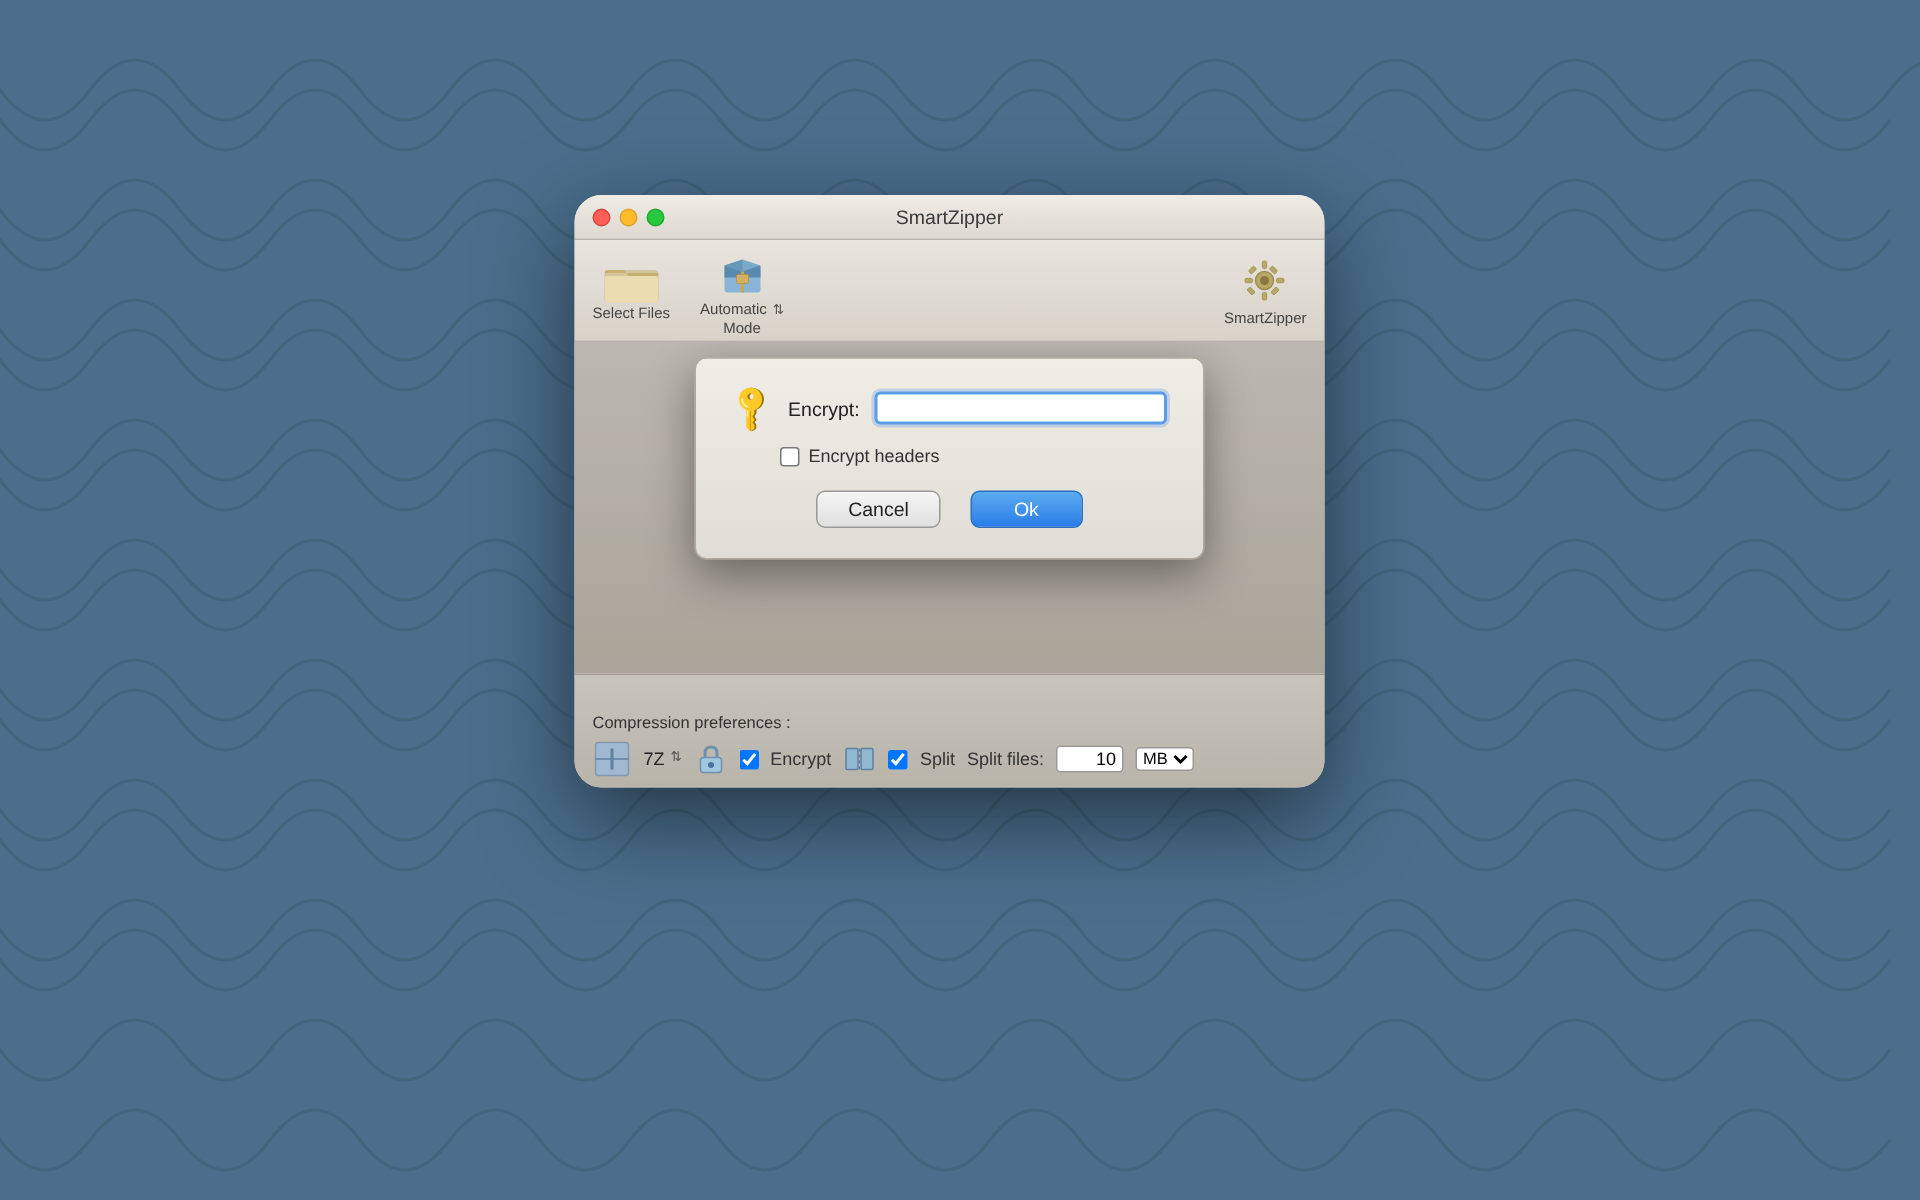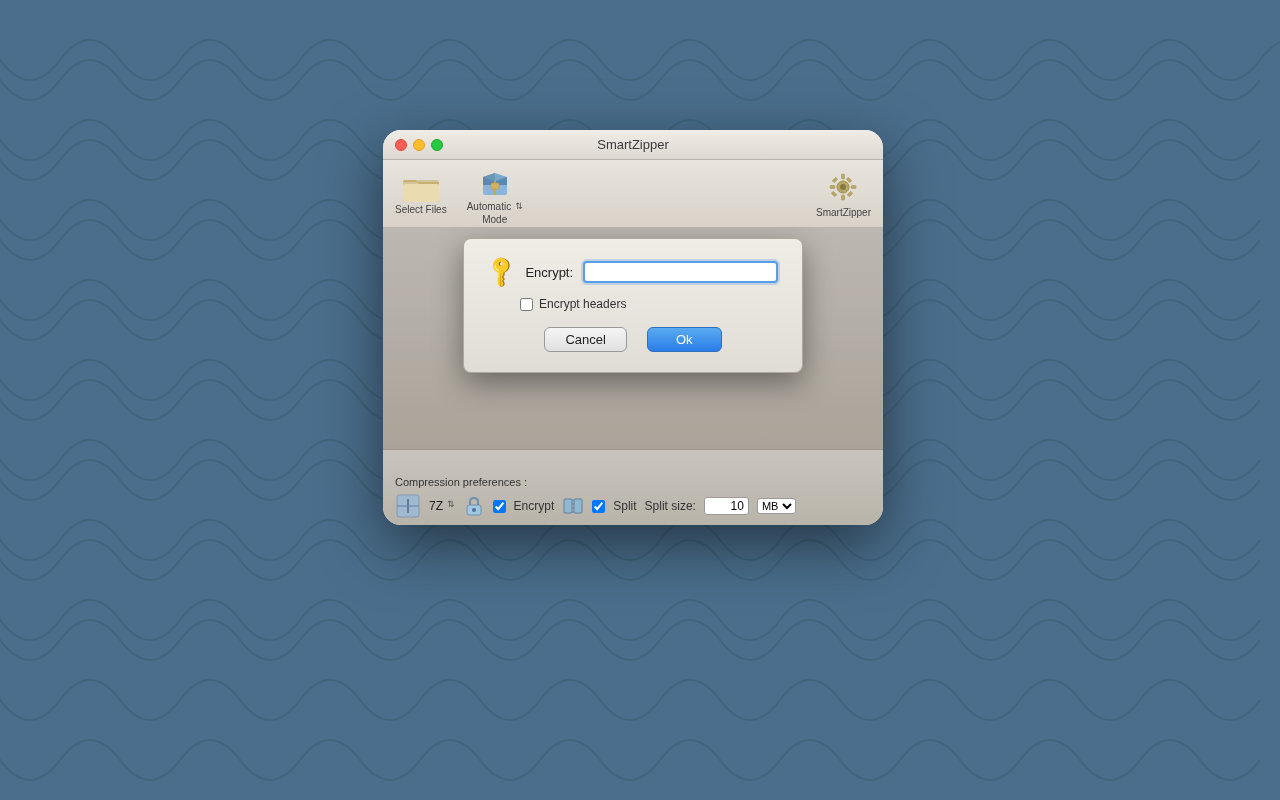--- a/index.html
+++ b/index.html
@@ -481,21 +481,21 @@
       <span class="control-label">Encrypt</span>
 
       <svg width="22" height="22" viewBox="0 0 22 22">
         <rect x="2" y="4" width="8" height="14" rx="1" fill="#90b8d0" stroke="#6080a0" stroke-width="1"></rect>
         <rect x="12" y="4" width="8" height="14" rx="1" fill="#90b8d0" stroke="#6080a0" stroke-width="1"></rect>
         <line x1="11" y1="4" x2="11" y2="18" stroke="#6080a0" stroke-width="1" stroke-dasharray="2,2"></line>
       </svg>
       <input type="checkbox" checked="" style="">
       <span class="control-label">Split</span>
 
-      <span class="control-label">Split size:</span>
+      <span class="control-label">Split files:</span>
       <input type="text" class="split-size-input" value="10" style="">
       <select class="unit-select">
         <option>MB</option>
         <option>KB</option>
         <option>GB</option>
       </select>
     </div>
   </div>
 
 </div>

